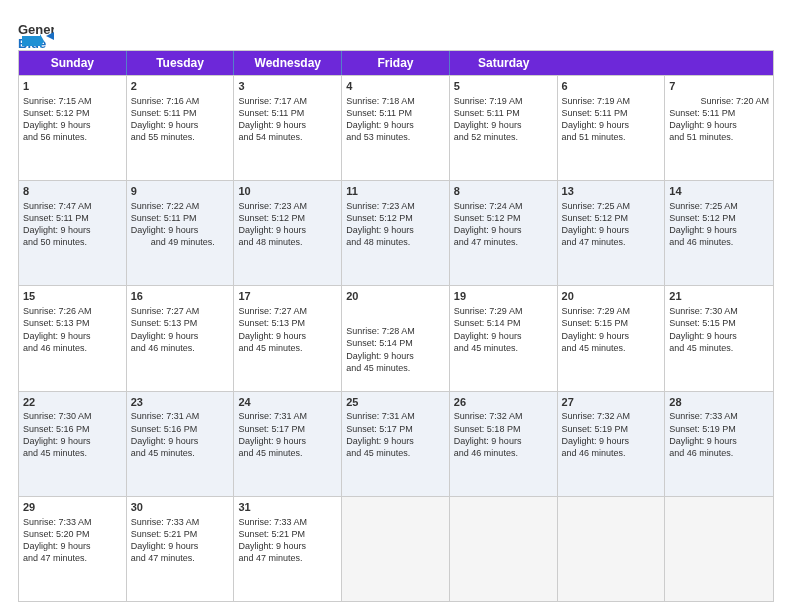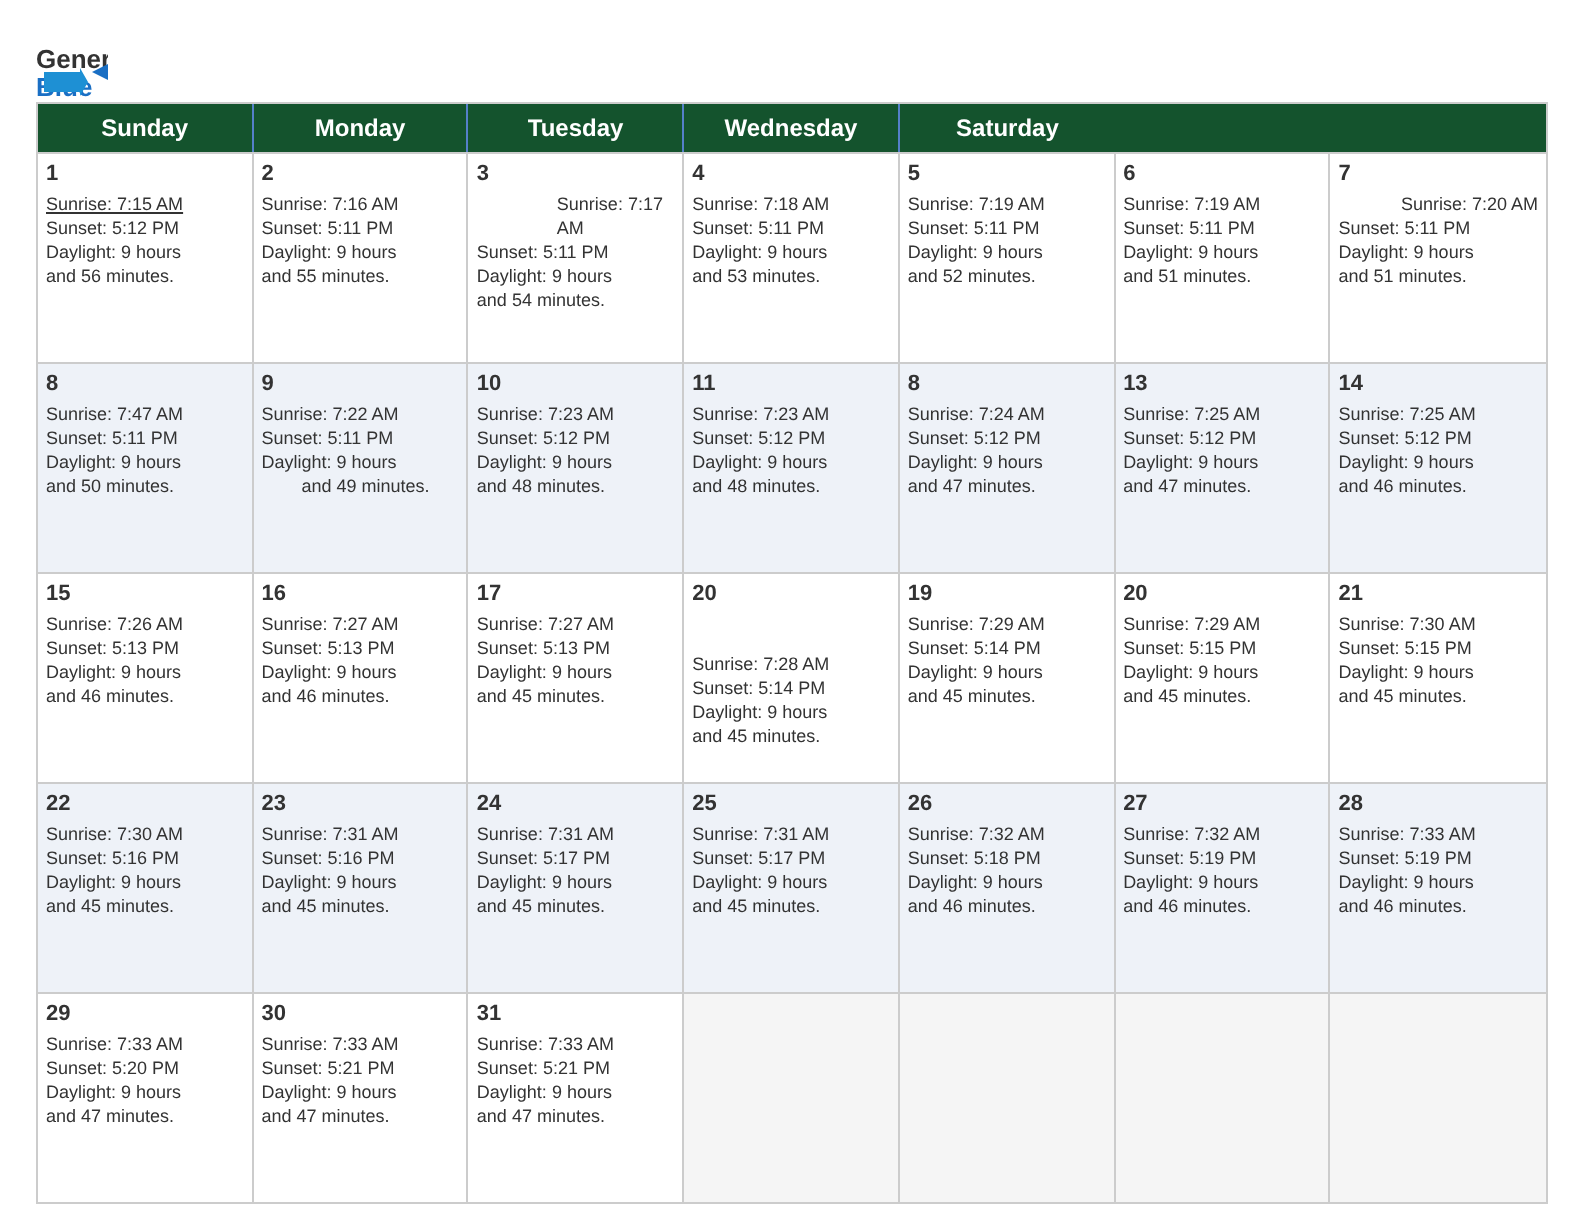--- a/index.html
+++ b/index.html
@@ -43,21 +43,21 @@
     }
     .calendar {
       flex: 1;
       display: flex;
       flex-direction: column;
       border: 1px solid #ccc;
     }
     .cal-header {
       display: grid;
       grid-template-columns: repeat(7, 1fr);
-      background: #14532d;
+      background: #6d28d9;
     }
     .cal-header-cell {
       color: white;
       font-size: 12px;
       font-weight: bold;
       text-align: center;
       padding: 5px 2px;
       border-right: 1px solid #5580c8;
     }
     .cal-header-cell:last-child { border-right: none; }
@@ -121,45 +121,45 @@
     <div class="title-block">
       <div class="month-title"></div>
       <div class="subtitle"></div>
     </div>
   </div>
 
   <div class="calendar">
     <div class="cal-header">
 
     <div class="cal-header-cell">Sunday</div>
-        <div class="cal-header-cell">Monday</div>
         <div class="cal-header-cell">Tuesday</div>
         <div class="cal-header-cell">Wednesday</div>
+        <div class="cal-header-cell">Friday</div>
         <div class="cal-header-cell">Saturday</div>
       </div>
     <div class="cal-body">
 
     <div class="cal-row">
           <div class="cal-cell">
             <span class="day-num">1</span>
-            <span style="display: block; text-decoration: underline;">Sunrise: 7:15 AM</span>
+            <span style="display: block;">Sunrise: 7:15 AM</span>
             <span style="display: block;">Sunset: 5:12 PM</span>
             <span style="display: block;">Daylight: 9 hours</span>
             <span style="display: block;">and 56 minutes.</span>
           </div>
           <div class="cal-cell">
             <span class="day-num">2</span>
             <span style="display: block;">Sunrise: 7:16 AM</span>
             <span style="display: block;">Sunset: 5:11 PM</span>
             <span style="display: block;">Daylight: 9 hours</span>
             <span style="display: block;">and 55 minutes.</span>
           </div>
           <div class="cal-cell">
             <span class="day-num">3</span>
-            <span style="display: block; margin-left: 40px;">Sunrise: 7:17 AM</span>
+            <span style="display: block;">Sunrise: 7:17 AM</span>
             <span style="display: block;">Sunset: 5:11 PM</span>
             <span style="display: block;">Daylight: 9 hours</span>
             <span style="display: block;">and 54 minutes.</span>
           </div>
           <div class="cal-cell">
             <span class="day-num">4</span>
             <span style="display: block;">Sunrise: 7:18 AM</span>
             <span style="display: block;">Sunset: 5:11 PM</span>
             <span style="display: block;">Daylight: 9 hours</span>
             <span style="display: block;">and 53 minutes.</span>

